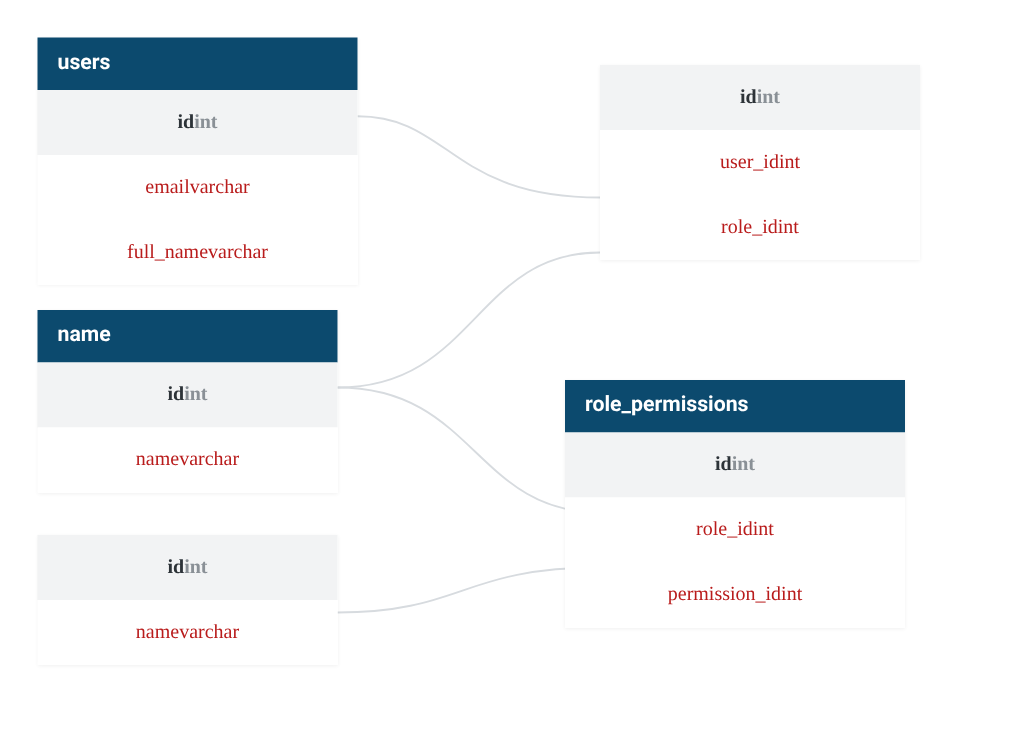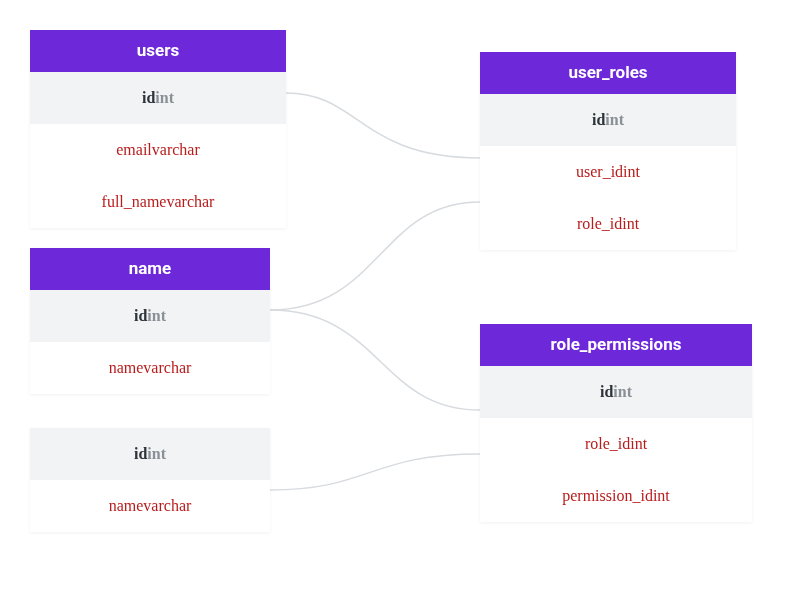--- a/index.html
+++ b/index.html
@@ -27,27 +27,26 @@
   svg.connectors path {
     fill: none;
     stroke: #d7dbdf;
     stroke-width: 1.5;
   }
   .table {
     position: absolute;
     box-shadow: 0 1px 3px rgba(0,0,0,0.06);
   }
   .table-header {
-    background: #6d28d9;
+    background: #0c4a6e;
     color: #ffffff;
     font-weight: 700;
     font-size: 17px;
     padding: 12px 16px 13px 16px;
     line-height: 1;
-    text-align: center;
   }
   .table-row {
     display: flex;
     justify-content: center;
     align-items: center;
     padding: 4px 16px;
     height: 44px;
     font-size: 16px;
     background: #ffffff;
     font-family: Liberation Serif, serif;
@@ -121,36 +120,35 @@
       <span class="col-name">id</span>
       <span class="col-type">int</span>
     </div>
     <div class="table-row">
       <span class="col-name">name</span>
       <span class="col-type">varchar</span>
     </div>
   </div>
 
   <div class="table" style="left:480px; top:52px; width:256px;">
-    <div class="table-header">user_roles</div>
     <div class="table-row pk">
       <span class="col-name">id</span>
       <span class="col-type">int</span>
     </div>
     <div class="table-row">
       <span class="col-name">user_id</span>
       <span class="col-type">int</span>
     </div>
     <div class="table-row">
       <span class="col-name">role_id</span>
       <span class="col-type">int</span>
     </div>
   </div>
 
-  <div class="table" style="left:480px; top:304px; width:272px;margin-top:20px;">
+  <div class="table" style="left:452px; top:304px; width:272px;">
     <div class="table-header">role_permissions</div>
     <div class="table-row pk">
       <span class="col-name">id</span>
       <span class="col-type">int</span>
     </div>
     <div class="table-row">
       <span class="col-name">role_id</span>
       <span class="col-type">int</span>
     </div>
     <div class="table-row">

